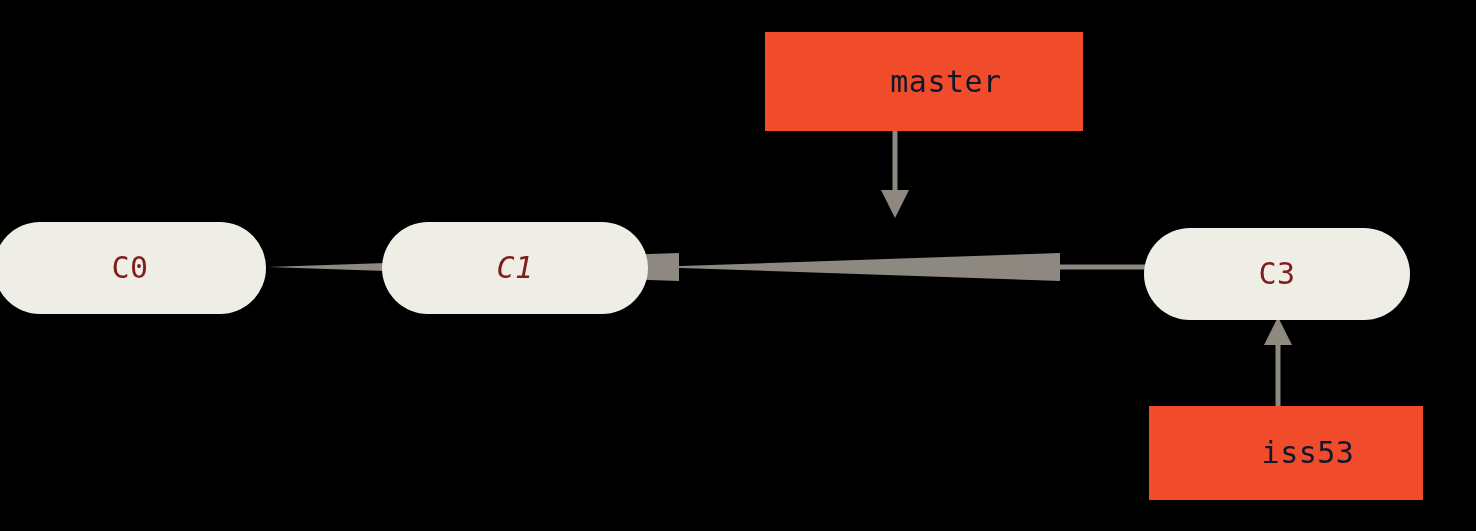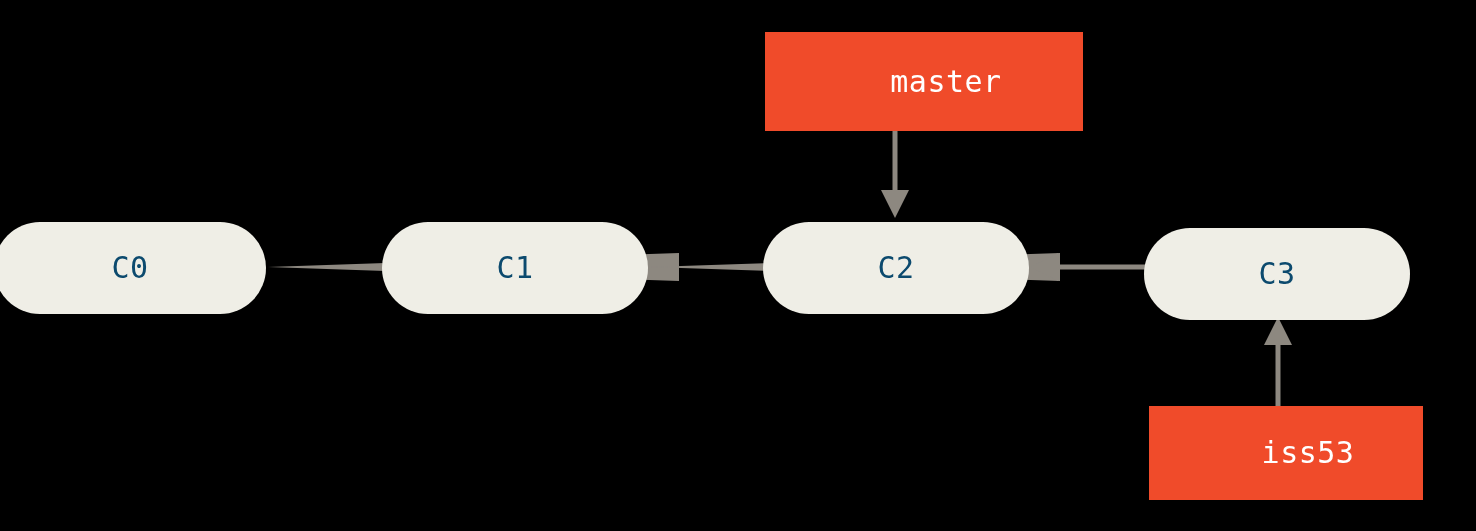--- a/index.html
+++ b/index.html
@@ -18,37 +18,37 @@
   .commit-node {
     position: absolute;
     background: #EFEEE6;
     border-radius: 999px;
     display: flex;
     align-items: center;
     justify-content: center;
     box-sizing: border-box;
   }
   .commit-label {
-    color: #0c4a6e;
+    color: #7f1d1d;
     font-size: 30px;
     font-family: "DejaVu Sans Mono", "Liberation Mono", monospace;
     letter-spacing: 0.5px;
     line-height: 1;
     user-select: none;
   }
   .branch-box {
     position: absolute;
     background: #F04B2A;
     display: flex;
     align-items: center;
     justify-content: center;
     box-sizing: border-box;
   }
   .branch-label {
-    color: #ffffff;
+    color: #0f172a;
     font-size: 30px;
     font-family: "DejaVu Sans Mono", "Liberation Mono", monospace;
     letter-spacing: 0.5px;
     line-height: 1;
     user-select: none;
     margin-left: 44px;
   }
   .edge-svg {
     position: absolute;
     left: 0;
@@ -89,27 +89,24 @@
     <g>
       <line x1="1278" y1="406" x2="1278" y2="345" stroke="#8D8880" stroke-width="5"></line>
       <polygon points="1278,317 1264,345 1292,345" fill="#8D8880"></polygon>
     </g>
   </svg>
 
   <div class="commit-node" style="left:-6px; top:222px; width:272px; height:92px;">
     <span class="commit-label">C0</span>
   </div>
 
-  <div class="commit-node" style="left:382px; top:222px; width:266px; height:92px;">
+  <div class="commit-node" style="left:382px; top:222px; width:266px; height:92px;font-style:italic;">
     <span class="commit-label">C1</span>
   </div>
 
-  <div class="commit-node" style="left:763px; top:222px; width:266px; height:92px;">
-    <span class="commit-label">C2</span>
-  </div>
 
   <div class="commit-node" style="left:1144px; top:228px; width:266px; height:92px;">
     <span class="commit-label">C3</span>
   </div>
 
   <div class="branch-box" style="left:765px; top:32px; width:318px; height:99px;">
     <span class="branch-label">master</span>
   </div>
 
   <div class="branch-box" style="left:1149px; top:406px; width:274px; height:94px;">

